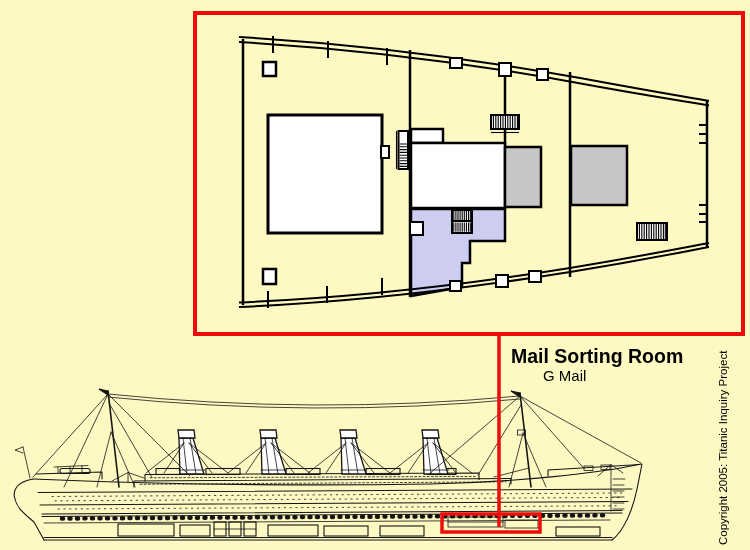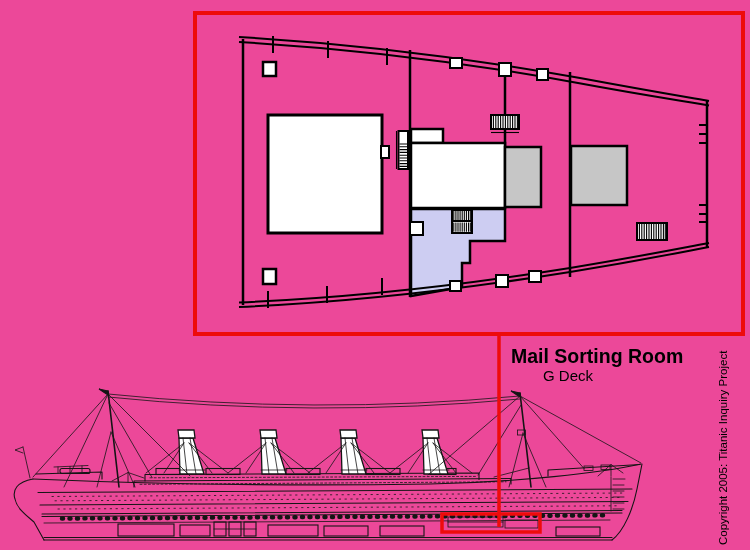--- a/index.html
+++ b/index.html
@@ -1,16 +1,16 @@
 <!DOCTYPE html>
 <html style="--accent_red: #ee0b0b; --highlight_blue: #cdcdf2; --block_gray: #c6c6c6; --ink: #000000;"><head>
 <meta charset="utf-8">
 <style>
   html,body{margin:0;padding:0;background:#ffffff;}
-  .canvas{position:relative;width:750px;height:550px;background:#ec4899;overflow:hidden;
+  .canvas{position:relative;width:750px;height:550px;background:#fef9c3;overflow:hidden;
           font-family:"Liberation Sans",sans-serif;}
   .canvas svg{position:absolute;left:0;top:0;}
   .callout-title{position:absolute;left:511px;top:345px;font-weight:bold;font-size:19.5px;
           color:#000;white-space:nowrap;}
   .callout-subtitle{position:absolute;left:543px;top:367px;font-size:15px;color:#000;white-space:nowrap;}
   .copyright{position:absolute;left:731px;top:531px;width:212px;height:14px;font-size:11.5px;color:#000;
           transform-origin:left bottom;transform:rotate(-90deg);white-space:nowrap;}
   
   .p2{stroke:#000;stroke-width:2;fill:none;}
   .p25{stroke:#000;stroke-width:2.5;fill:none;}
@@ -189,16 +189,16 @@
 
   <g>
     <path class="red" d="M499,334 L499,527" fill="none" stroke-width="3.5"></path>
   </g>
   <g>
     <rect x="442" y="514" width="98" height="18" class="red" fill="none" stroke-width="3.5"></rect>
   </g>
 </svg>
 
   <div class="callout-title">Mail Sorting Room</div>
-  <div class="callout-subtitle">G Deck</div>
+  <div class="callout-subtitle">G Mail</div>
   <div class="copyright">Copyright 2005: Titanic Inquiry Project</div>
 
 </div>
 
 </body></html>

